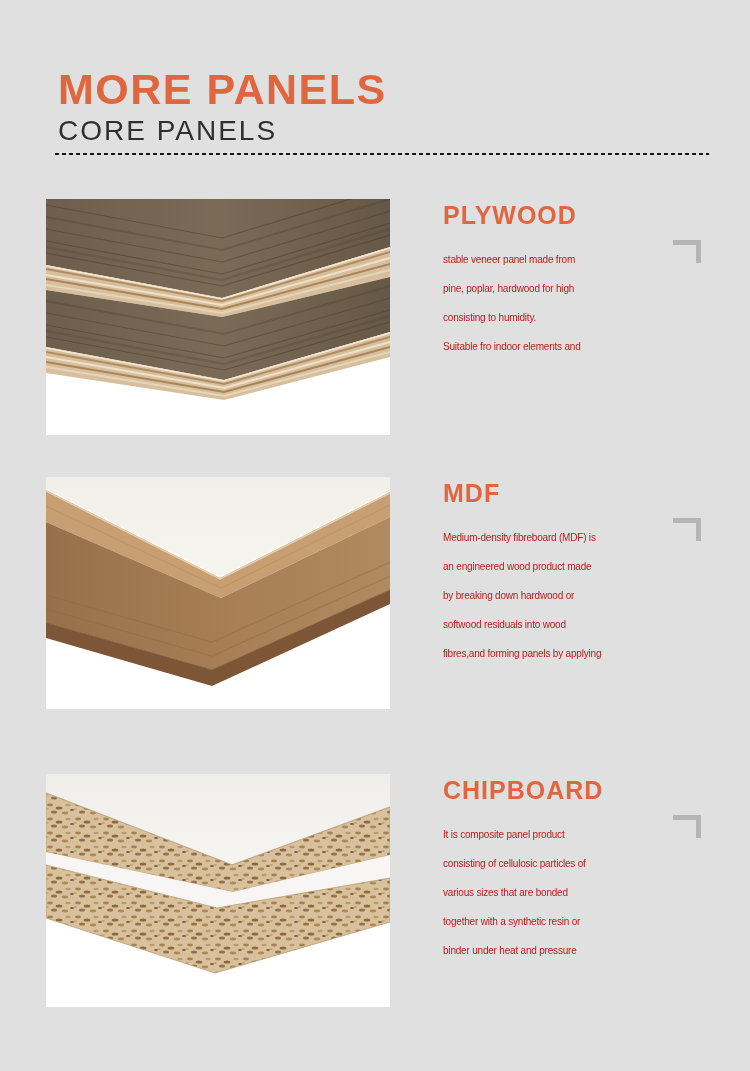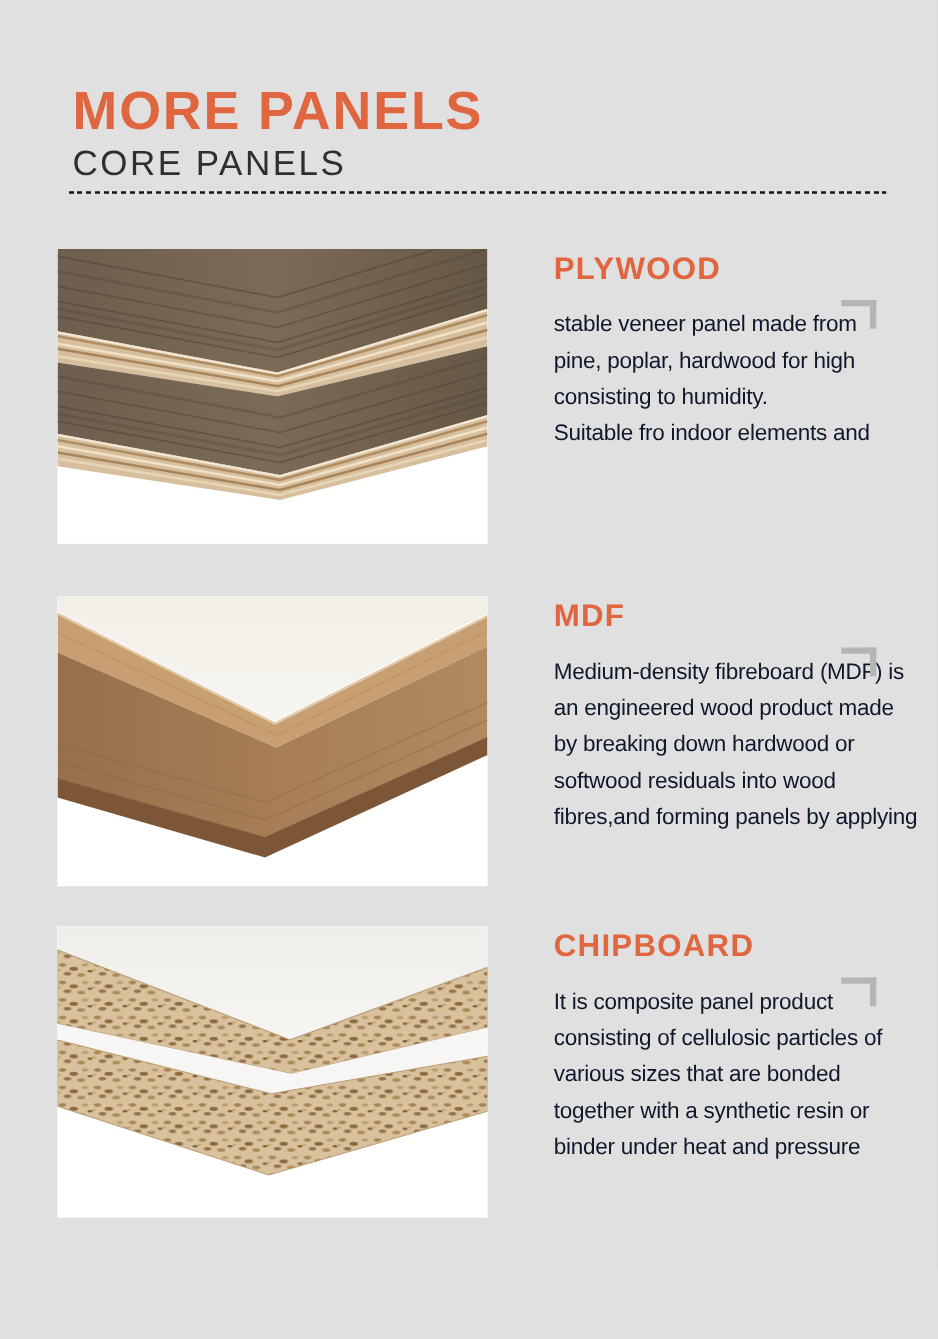--- a/index.html
+++ b/index.html
@@ -13,27 +13,27 @@
   .title{margin:0;font-size:43px;font-weight:700;letter-spacing:1.5px;
     color:#e0663f;line-height:46px;}
   .subtitle{margin:3px 0 0 0;font-size:28px;font-weight:400;letter-spacing:2px;
     color:#2f2f2f;line-height:32px;}
   .divider{position:absolute;left:55px;top:153px;width:654px;height:2px;
     background:repeating-linear-gradient(90deg,#161616 0,#161616 4px,transparent 4px,transparent 7px);}
   
   .section{position:absolute;left:0;width:742px;}
   .s1{top:199px;height:236px;}
   .s2{top:477px;height:232px;}
-  .s3{top:741px;height:233px;}
+  .s3{top:774px;height:233px;}
   .img-box{position:absolute;left:46px;top:0;width:344px;background:#ffffff;font-size:0;}
   .text-col{position:absolute;left:443px;top:3px;width:290px;}
   .sec-title{margin:0;font-size:25px;font-weight:700;letter-spacing:1px;
     color:#e0663f;line-height:27px;}
   .desc{margin-top:16px;}
-  .desc-line{font-size:18px;line-height:29px;color:#0f172a;white-space:nowrap;letter-spacing:-0.2px;}
+  .desc-line{font-size:10px;line-height:29px;color:#b91c1c;white-space:nowrap;letter-spacing:-0.2px;}
   .bracket{position:absolute;left:230px;top:38px;width:28px;height:23px;
     box-sizing:border-box;border-top:5px solid #b5b5b5;border-right:5px solid #b5b5b5;}
 </style>
 </head>
 <body>
 
 <div class="page">
 
   <div class="header">
     <h1 class="title">MORE PANELS</h1>

